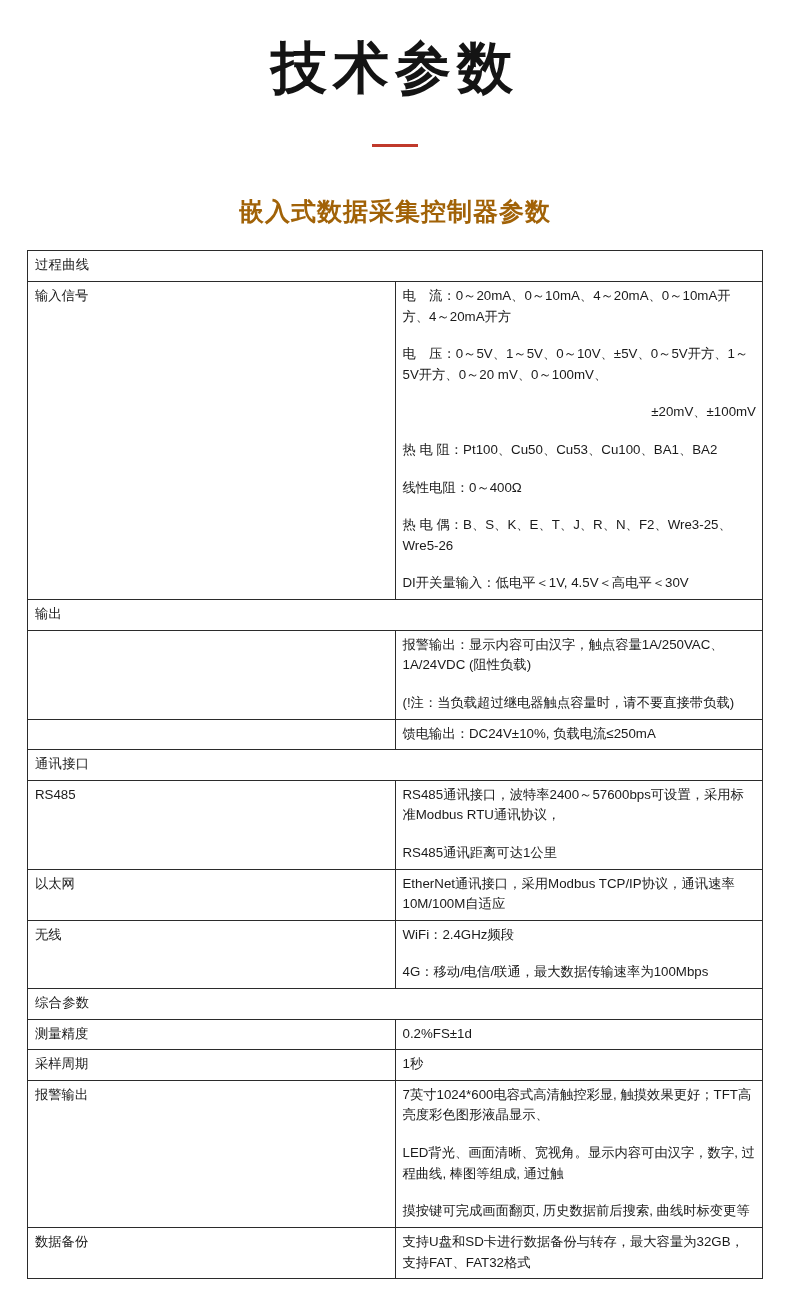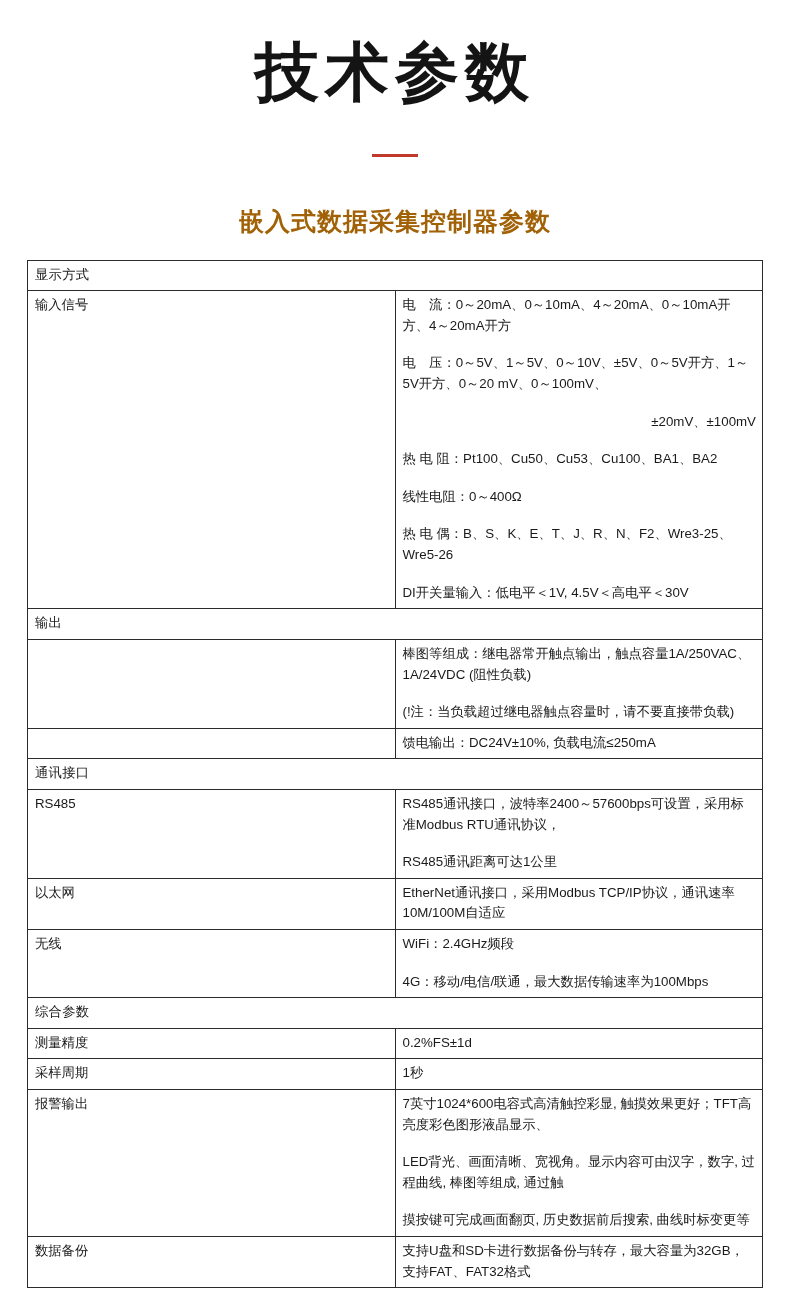--- a/index.html
+++ b/index.html
@@ -14,21 +14,21 @@
     color: #1a1a1a;
     -webkit-font-smoothing: antialiased;
   }
   .page {
     width: 790px;
     box-sizing: border-box;
     padding: 0;
   }
   .main-title {
     text-align: center;
-    font-size: 64px;
+    font-size: 56px;
     font-weight: 700;
     letter-spacing: 6px;
     color: #141414;
     margin: 36px 0 0 0;
     line-height: 1.15;
     font-family: "DejaVu Sans", "Liberation Sans", sans-serif;
   }
   .title-rule {
     width: 46px;
     height: 3px;
@@ -74,42 +74,42 @@
 <div class="page">
 
   <h1 class="main-title">技术参数</h1>
   <div class="title-rule"></div>
   <h2 class="sub-title">嵌入式数据采集控制器参数</h2>
 
   <table class="spec">
 
     <tbody>
         <tr>
-      <td class="section hdr-cell" colspan="2">显示方式</td>
+      <td class="section hdr-cell" colspan="2">过程曲线</td>
     </tr>
     <tr>
       <td class="label">输入信号</td>
       <td class="cell-multi">
         <span class="line">电　流：0～20mA、0～10mA、4～20mA、0～10mA开方、4～20mA开方</span>
         <span class="line">电　压：0～5V、1～5V、0～10V、±5V、0～5V开方、1～5V开方、0～20 mV、0～100mV、</span>
         <span class="line indent-1">±20mV、±100mV</span>
         <span class="line">热 电 阻：Pt100、Cu50、Cu53、Cu100、BA1、BA2</span>
         <span class="line">线性电阻：0～400Ω</span>
         <span class="line">热 电 偶：B、S、K、E、T、J、R、N、F2、Wre3-25、Wre5-26</span>
         <span class="line">DI开关量输入：低电平＜1V, 4.5V＜高电平＜30V</span>
       </td>
     </tr>
 
     <tr>
       <td class="section hdr-cell" colspan="2">输出</td>
     </tr>
     <tr>
       <td class="label"></td>
       <td class="cell-multi">
-        <span class="line">棒图等组成：继电器常开触点输出，触点容量1A/250VAC、1A/24VDC (阻性负载)</span>
+        <span class="line">报警输出：显示内容可由汉字，触点容量1A/250VAC、1A/24VDC (阻性负载)</span>
         <span class="line">(!注：当负载超过继电器触点容量时，请不要直接带负载)</span>
       </td>
     </tr>
     <tr>
       <td class="label"></td>
       <td>馈电输出：DC24V±10%, 负载电流≤250mA</td>
     </tr>
 
     <tr>
       <td class="section hdr-cell" colspan="2">通讯接口</td>

